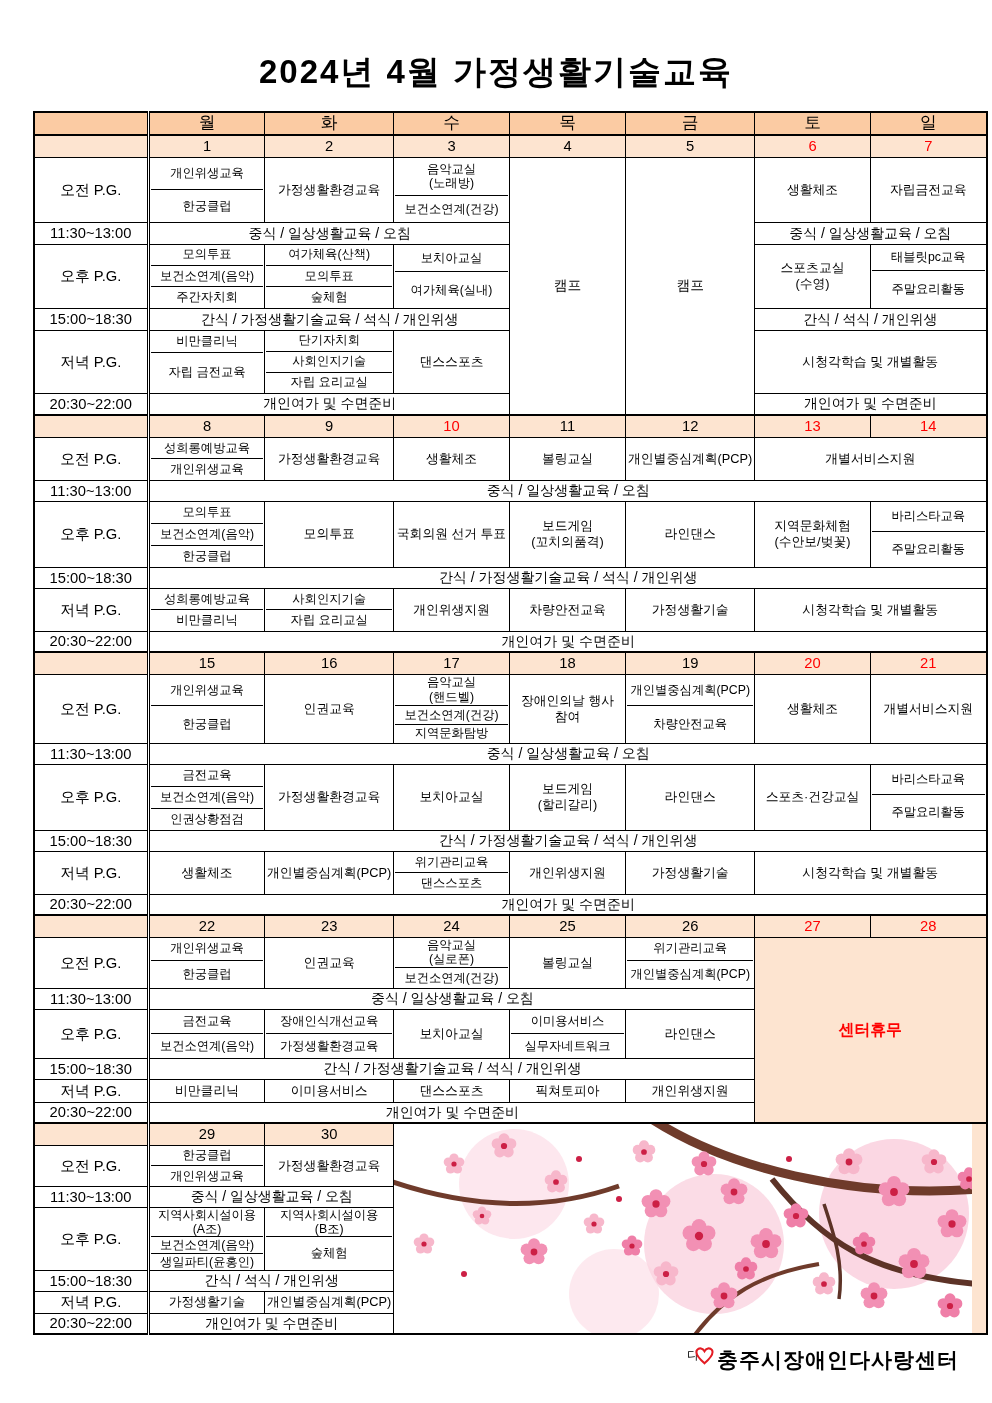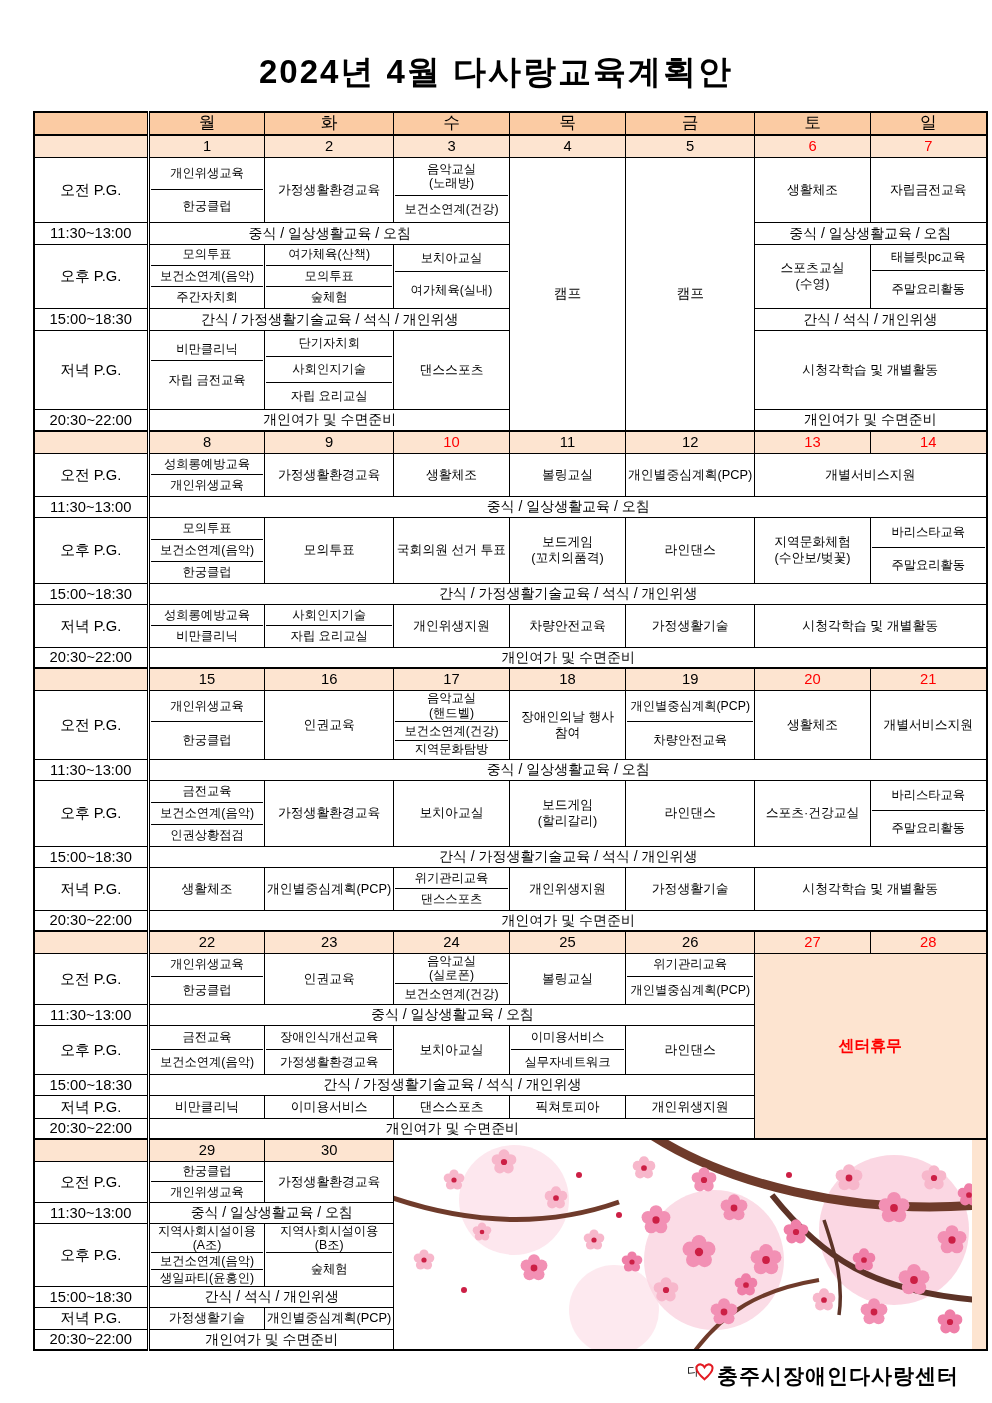--- a/index.html
+++ b/index.html
@@ -23,21 +23,21 @@
   td.photo{padding:0;}
   td.photo svg{display:block;}
   .logo{width:926px;margin:11px 0 0 33px;text-align:right;font-size:21px;font-weight:bold;letter-spacing:1px;white-space:nowrap;}
   .logo-mark{display:inline-block;position:relative;width:30px;height:24px;vertical-align:-3px;}
   .mark-da{position:absolute;left:0;top:1px;font-size:12px;font-weight:normal;z-index:1;}
   .heart{position:absolute;left:7px;top:0;z-index:2;}
 </style>
 </head>
 <body>
 
-<div class="title">2024년  4월  다사랑교육계획안</div>
+<div class="title">2024년  4월  가정생활기술교육</div>
 
 <table aria-hidden="false">
   <colgroup>
     <col style="width:114px">
       <col style="width:116px">
       <col style="width:116px">
       <col style="width:116px">
     <col style="width:116px">
       <col style="width:116px">
       <col style="width:116px">
@@ -190,21 +190,21 @@
         <td class="lbl">
           <div class="ct" style="transform: scaleX(0.982); transform-origin: center center;">저녁 P.G.</div>
         </td>
         <td>
           <div class="stack" style="height: 62px;">
             <div class="ct" style="flex: 1 1 0%; transform: scaleX(0.982); transform-origin: center center;">비만클리닉</div>
             <div class="ct" style="flex: 1.9 1 0%; transform: scaleX(0.982); transform-origin: center center;">자립 금전교육</div>
           </div>
         </td>
         <td>
-          <div class="stack" style="height: 78px; font-family: Liberation Serif, serif;">
+          <div class="stack" style="height: 62px;">
             <div class="ct" style="transform: scaleX(0.984); transform-origin: center center;">단기자치회</div>
             <div class="ct" style="transform: scaleX(0.984); transform-origin: center center;">사회인지기술</div>
             <div class="ct" style="transform: scaleX(0.984); transform-origin: center center;">자립 요리교실</div>
           </div>
         </td>
         <td>
           <div class="ct" style="transform: scaleX(0.983); transform-origin: center center;">댄스스포츠</div>
         </td>
         <td colspan="2">
           <div class="ct" style="transform: scaleX(0.991); transform-origin: center center;">시청각학습 및 개별활동</div>

